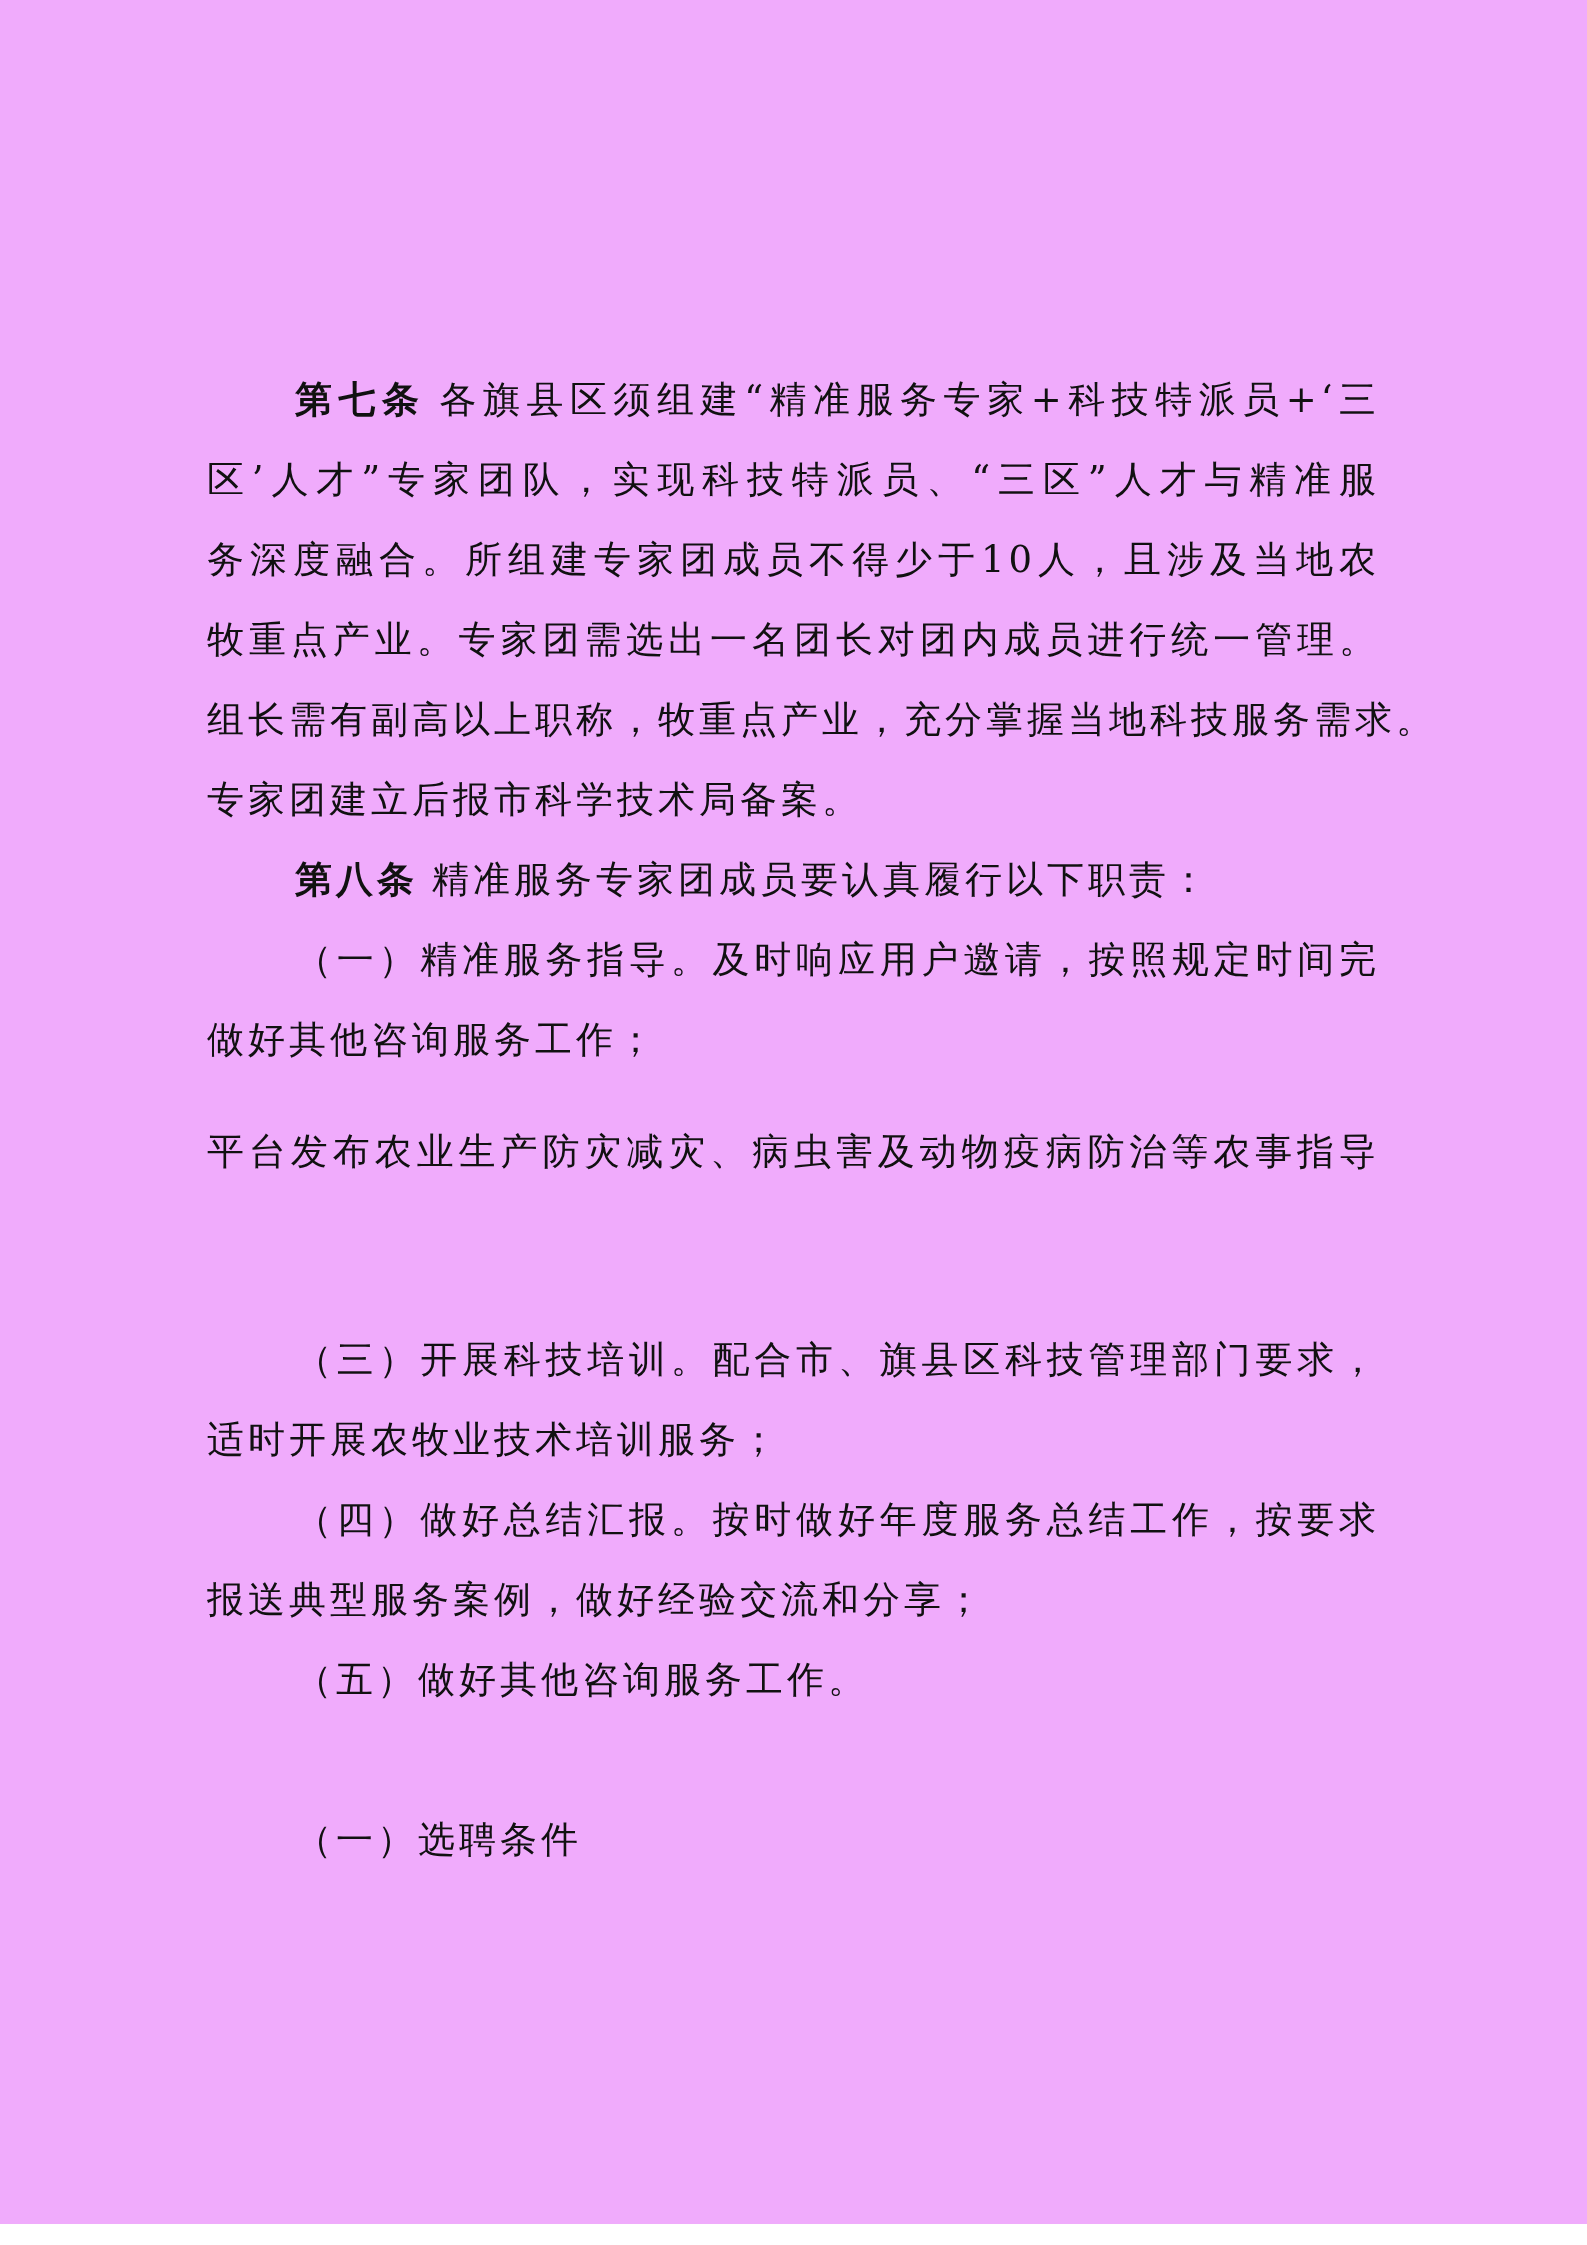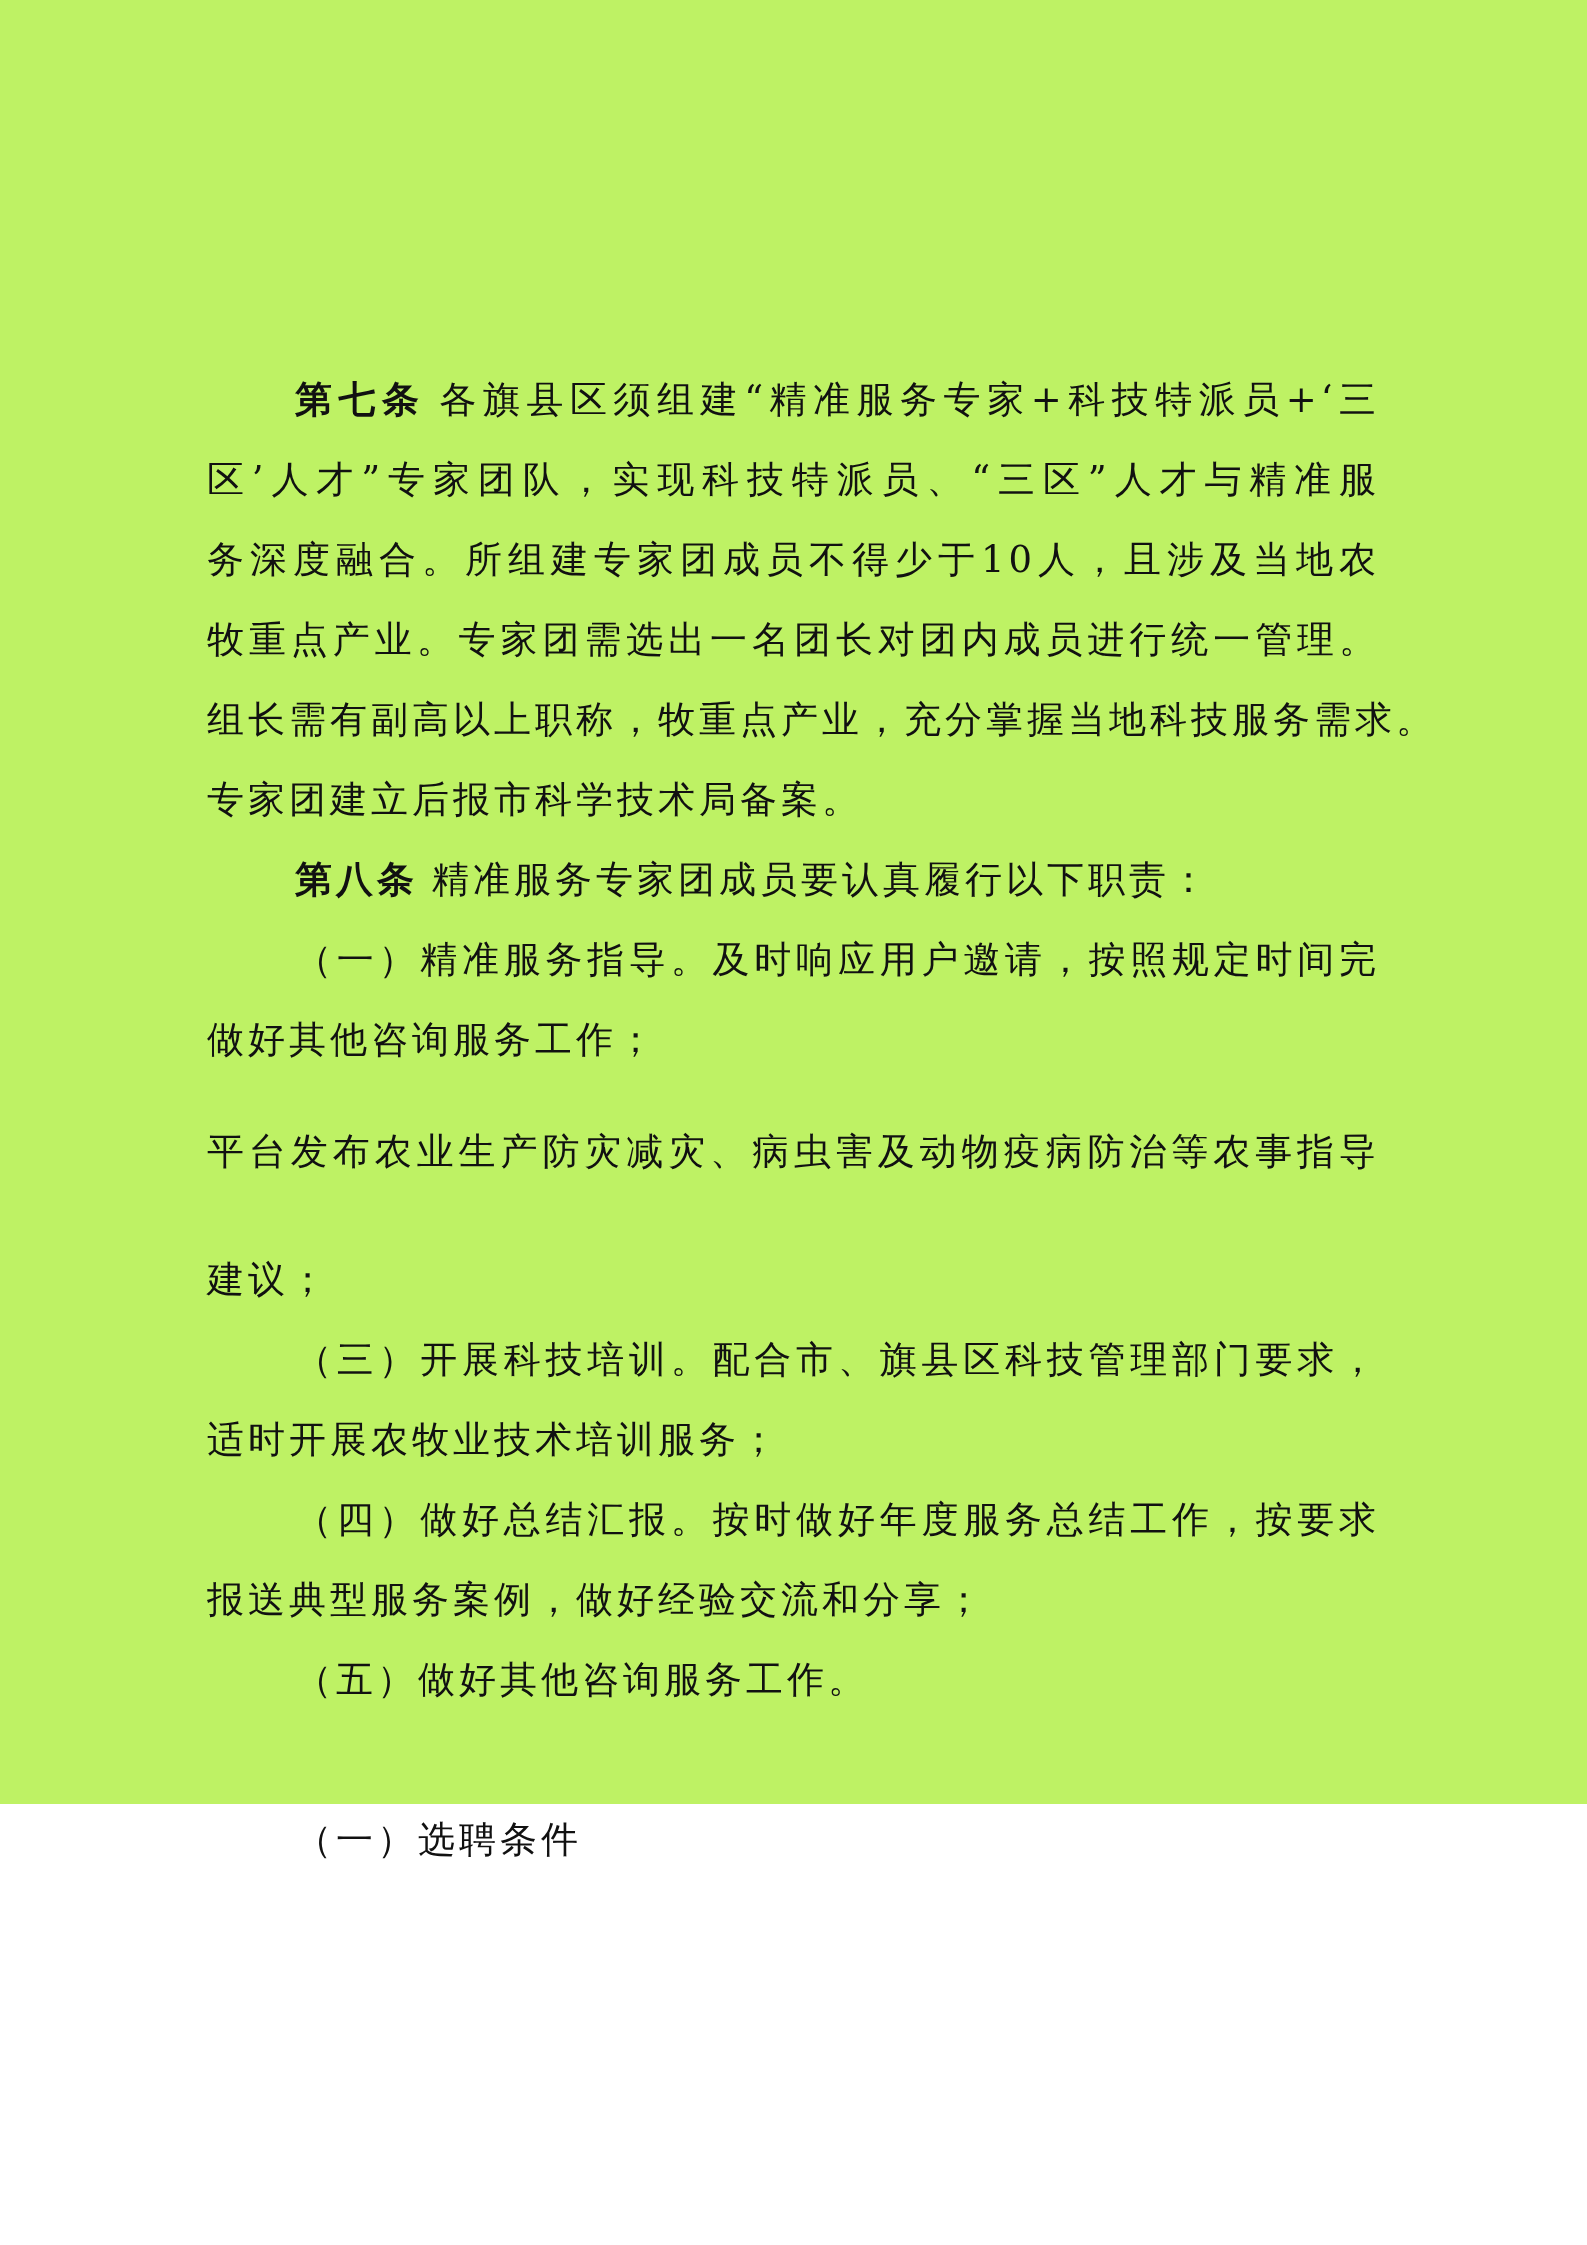--- a/index.html
+++ b/index.html
@@ -1,18 +1,18 @@
 <!DOCTYPE html>
 <html><head>
 <meta charset="utf-8">
 <style>
   html, body { margin:0; padding:0; background:#ffffff; }
   body { width:1587px; height:2245px; position:relative; overflow:hidden;
          font-family:"DejaVu Serif","Liberation Serif",serif; color:#111111; }
-  .page { position:absolute; left:0; top:0; width:1587px; height:1804px; background:#bef264; }
+  .page { position:absolute; left:0; top:0; width:1587px; height:2224px; background:#f0abfc; }
   .line { position:absolute; left:207px; width:1173px; height:80px; line-height:80px;
           font-size:37px; white-space:nowrap; letter-spacing:4px; }
   .full { text-align:justify; text-align-last:justify; }
   .indent { padding-left:88px; box-sizing:border-box; }
   .lbl { font-weight:bold; font-family:"DejaVu Sans","Liberation Sans",sans-serif; margin-right:14px; }
 </style>
 </head>
 <body>
 
 <div class="page">
@@ -23,21 +23,20 @@
   <div class="line full" style="top:600px">牧重点产业。专家团需选出一名团长对团内成员进行统一管理。</div>
   <div class="line full" style="top:680px">组长需有副高以上职称，牧重点产业，充分掌握当地科技服务需求。</div>
   <div class="line" style="top:760px">专家团建立后报市科学技术局备案。</div>
 
   <div class="line indent" style="top:840px"><span class="lbl">第八条</span><span>精准服务专家团成员要认真履行以下职责：</span></div>
 
   <div class="line full indent" style="top:920px">（一）精准服务指导。及时响应用户邀请，按照规定时间完</div>
   <div class="line" style="top:1000px">做好其他咨询服务工作；</div>
 
   <div class="line full" style="top:1112px">平台发布农业生产防灾减灾、病虫害及动物疫病防治等农事指导</div>
-  <div class="line" style="top:1240px">建议；</div>
 
   <div class="line full indent" style="top:1320px">（三）开展科技培训。配合市、旗县区科技管理部门要求，</div>
   <div class="line" style="top:1400px">适时开展农牧业技术培训服务；</div>
 
   <div class="line full indent" style="top:1480px">（四）做好总结汇报。按时做好年度服务总结工作，按要求</div>
   <div class="line" style="top:1560px">报送典型服务案例，做好经验交流和分享；</div>
 
   <div class="line indent" style="top:1640px">（五）做好其他咨询服务工作。</div>
 
   <div class="line indent" style="top:1800px">（一）选聘条件</div>

